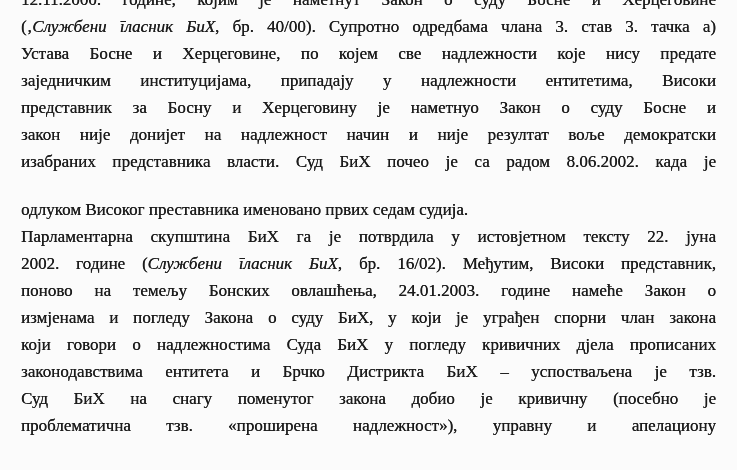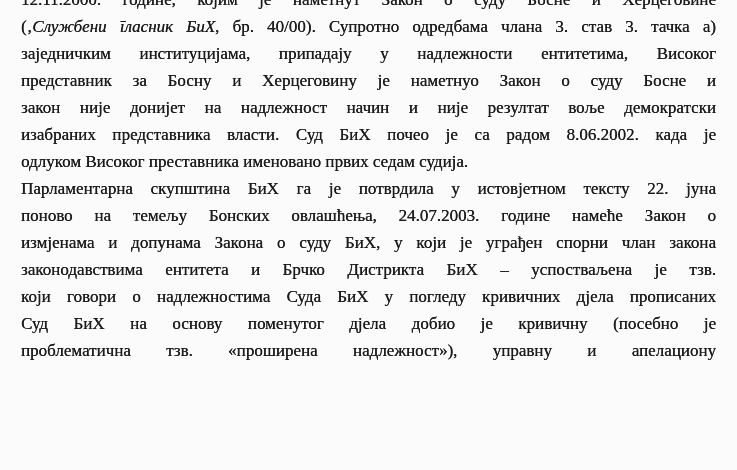--- a/index.html
+++ b/index.html
@@ -33,44 +33,47 @@
     margin: 0;
   }
   .line {
     height: 27px;
     overflow: hidden;
     text-align: justify;
     text-align-last: justify;
   }
   .line.last {
     text-align-last: left;
+    margin-top: 21px;
   }
   .italic {
     font-style: italic;
   }
 </style>
 </head>
 <body>
 
 <div class="document-page">
   <div class="page-text">
       <div class="paragraph">
         <div class="line"><span class="normal">12.11.2000. године, којим је наметнут Закон о суду Босне и Херцеговине</span></div>
         <div class="line"><span class="normal">(‚</span><span class="italic">Службени гласник БиХ</span><span class="normal">, бр. 40/00). Супротно одредбама члана 3. став 3. тачка а)</span></div>
-        <div class="line"><span class="normal">заједничким институцијама, припадају у надлежности ентитетима, Високог</span></div>
+        <div class="line"><span class="normal">Устава Босне и Херцеговине, по којем све надлежности које нису предате</span></div>
+        <div class="line"><span class="normal">заједничким институцијама, припадају у надлежности ентитетима, Високи</span></div>
         <div class="line"><span class="normal">представник за Босну и Херцеговину је наметнуо Закон о суду Босне и</span></div>
         <div class="line"><span class="normal">закон није донијет на надлежност начин и није резултат воље демократски</span></div>
         <div class="line"><span class="normal">изабраних представника власти. Суд БиХ почео је са радом 8.06.2002. када је</span></div>
         <div class="line last"><span class="normal">одлуком Високог преставника именовано првих седам судија.</span></div>
       </div>
       <div class="paragraph">
         <div class="line"><span class="normal">Парламентарна скупштина БиХ га је потврдила у истовјетном тексту 22. јуна</span></div>
-        <div class="line"><span class="normal">поново на темељу Бонских овлашћења, 24.07.2003. године намеће Закон о</span></div>
-        <div class="line"><span class="normal">измјенама и допунама Закона о суду БиХ, у који је уграђен спорни члан закона</span></div>
+        <div class="line"><span class="normal">2002. године (</span><span class="italic">Службени гласник БиХ</span><span class="normal">, бр. 16/02). Међутим, Високи представник,</span></div>
+        <div class="line"><span class="normal">поново на темељу Бонских овлашћења, 24.01.2003. године намеће Закон о</span></div>
+        <div class="line"><span class="normal">измјенама и погледу Закона о суду БиХ, у који је уграђен спорни члан закона</span></div>
+        <div class="line"><span class="normal">који говори о надлежностима Суда БиХ у погледу кривичних дјела прописаних</span></div>
         <div class="line"><span class="normal">законодавствима ентитета и Брчко Дистрикта БиХ – успостваљена је тзв.</span></div>
-        <div class="line"><span class="normal">који говори о надлежностима Суда БиХ у погледу кривичних дјела прописаних</span></div>
       </div>
       <div class="paragraph">
-        <div class="line"><span class="normal">Суд БиХ на основу поменутог дјела добио је кривичну (посебно је</span></div>
+        <div class="line"><span class="normal">Суд БиХ на снагу поменутог закона добио је кривичну (посебно је</span></div>
         <div class="line"><span class="normal">проблематична тзв. «проширена надлежност»), управну и апелациону</span></div>
       </div>
     </div>
 </div>
 
 </body></html>

